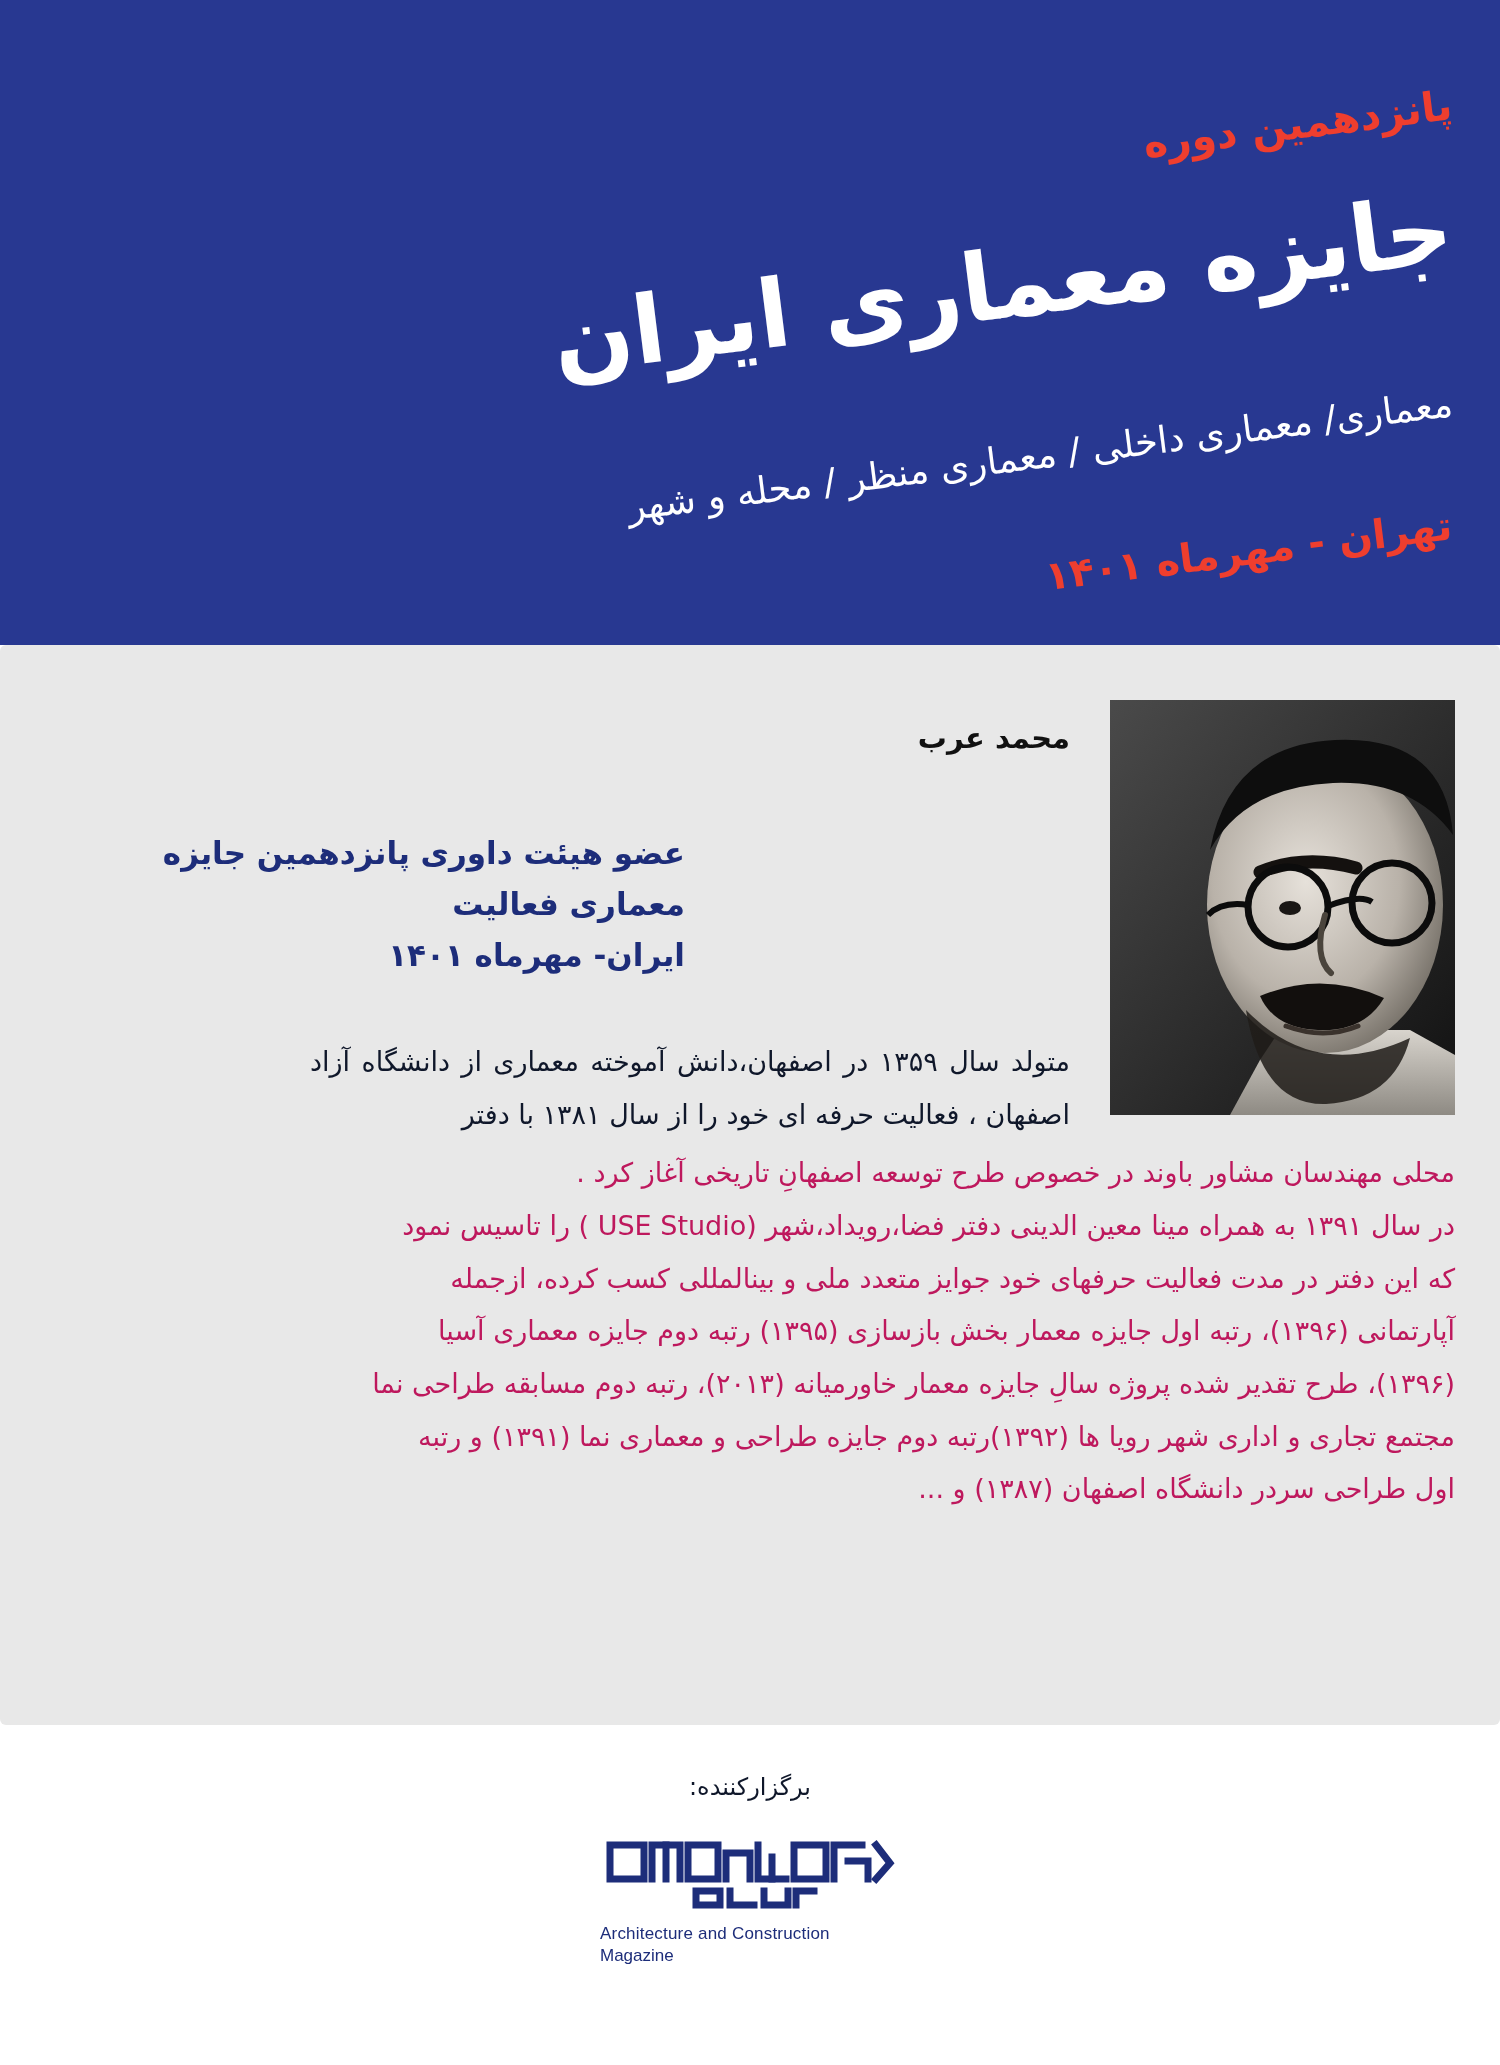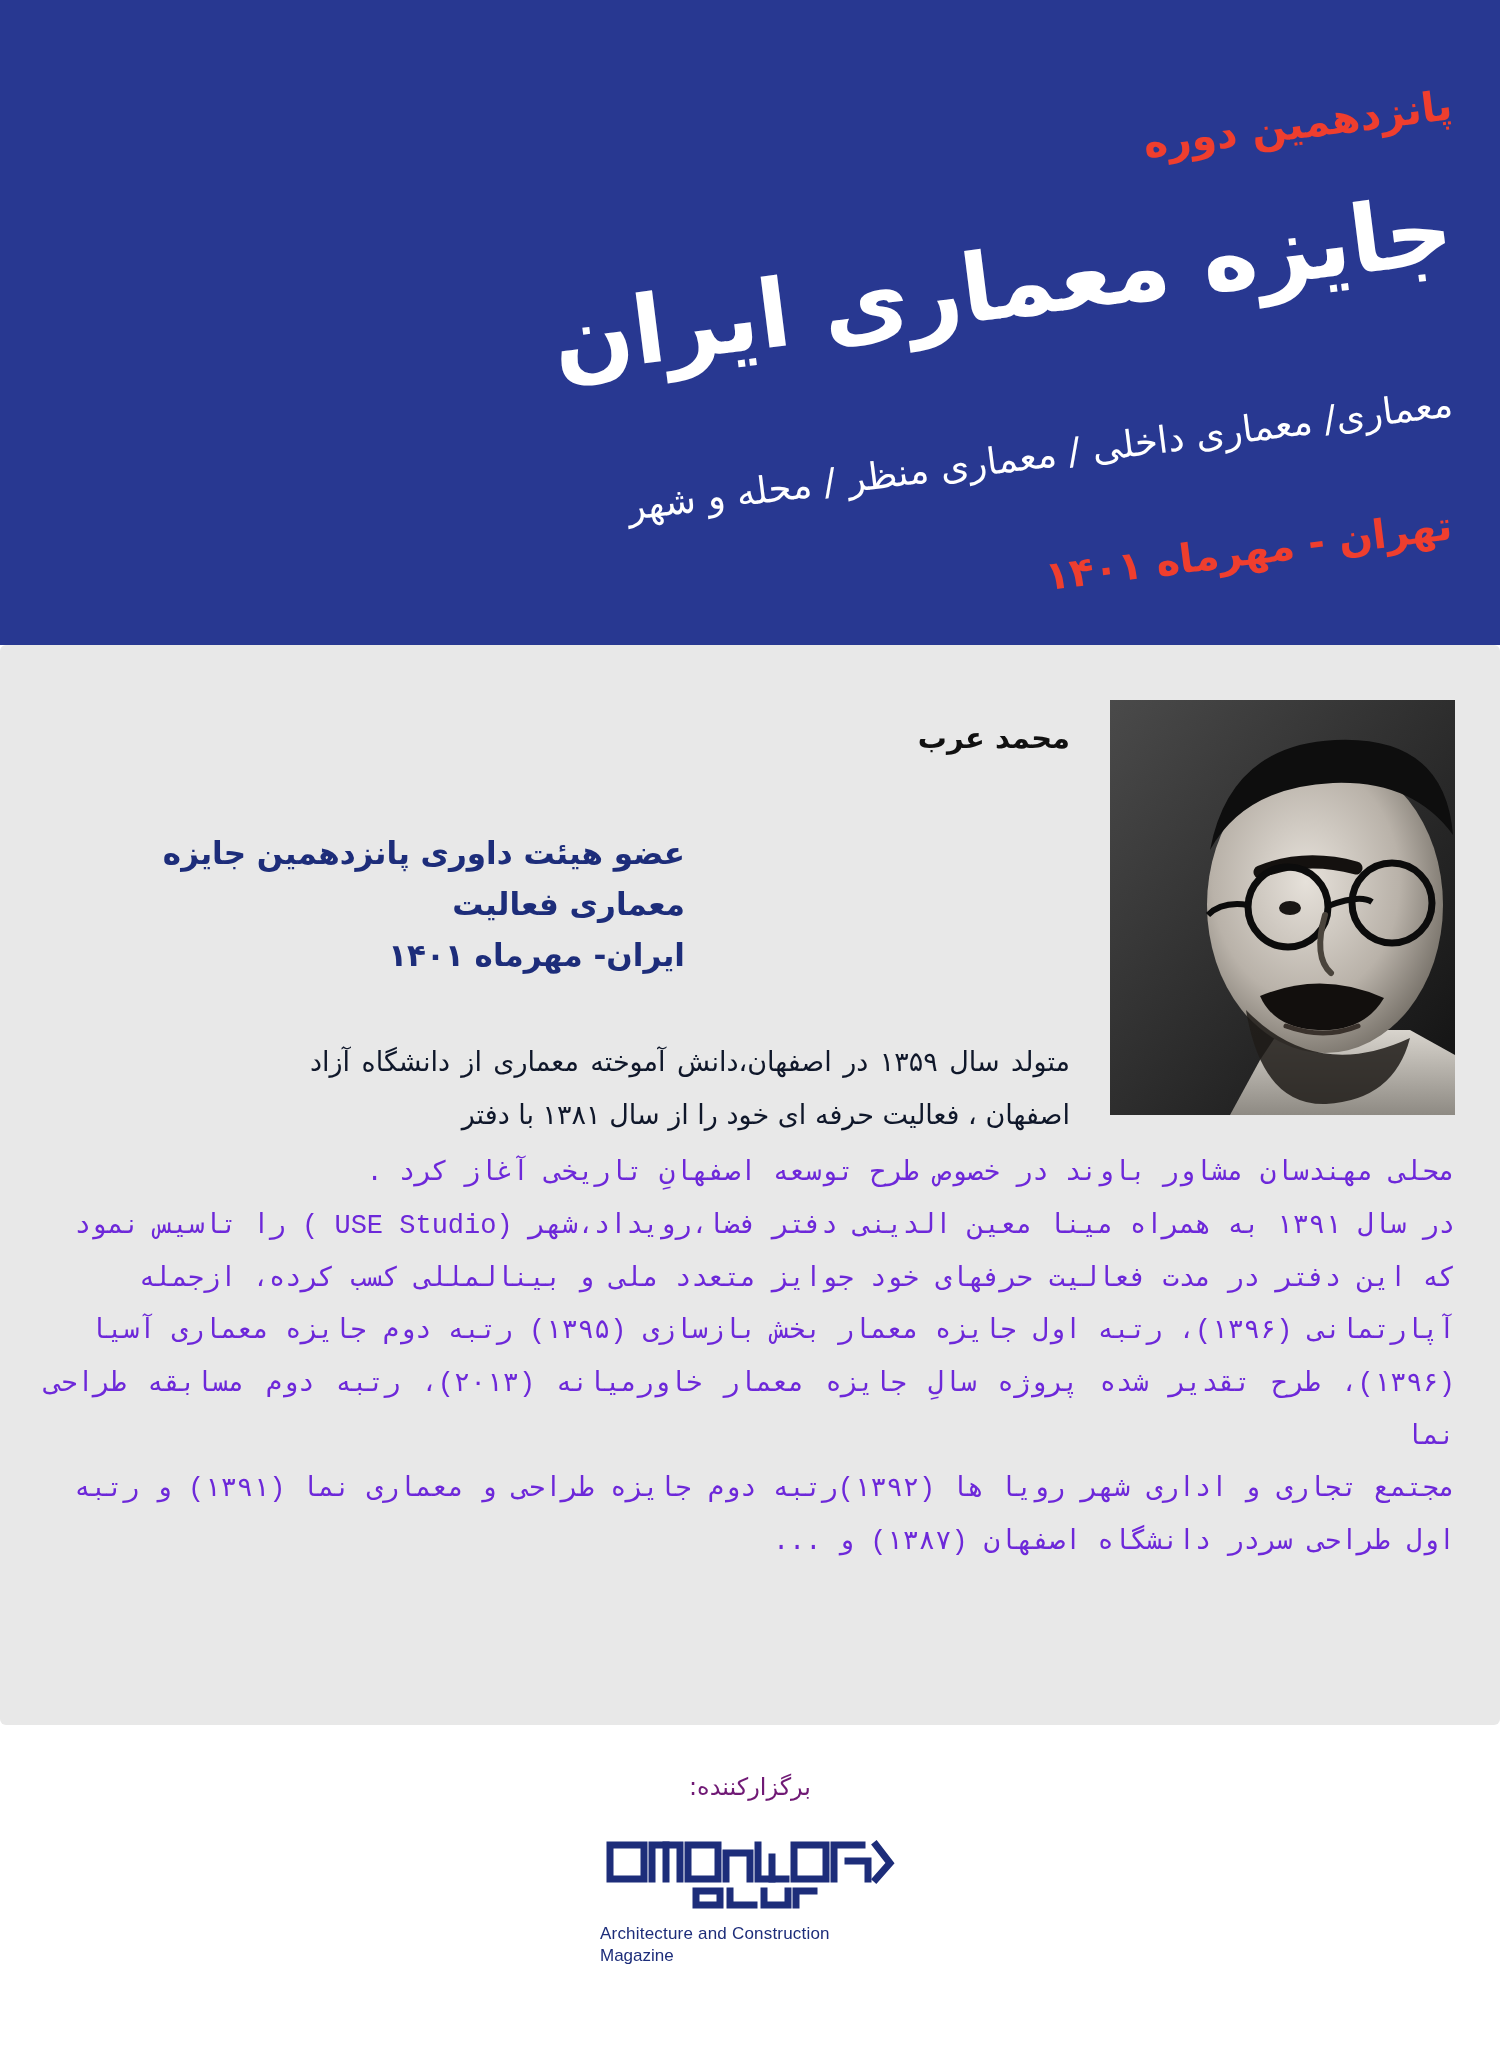--- a/index.html
+++ b/index.html
@@ -158,43 +158,42 @@
     color: #0f172a;
     font-size: 27px;
     line-height: 1.95;
     margin: 0;
     max-width: 760px;
     text-align: justify;
     text-align-last: right;
   }
 
   .bio-rest {
-    color: #6d28d9;
+    color: #be185d;
     font-size: 27px;
     line-height: 1.95;
     margin: 6px 0 0 0;
     text-align: justify;
     text-align-last: right;
     direction: rtl;
-    font-family: Liberation Mono, monospace;
   }
   .bio-rest p { margin: 0; }
 
   
   .footer {
     background: #ffffff;
     width: 1500px;
     flex: 1 1 auto;
     position: relative;
     text-align: center;
     padding-top: 48px;
     direction: rtl;
   }
   .organizer-label {
-    color: #701a75;
+    color: #0f172a;
     font-size: 24px;
     margin: 0 0 22px 0;
   }
   .logo-wrap {
     display: inline-block;
     text-align: left;
   }
   .logo-mark {
     width: 300px;
     height: 95px;

